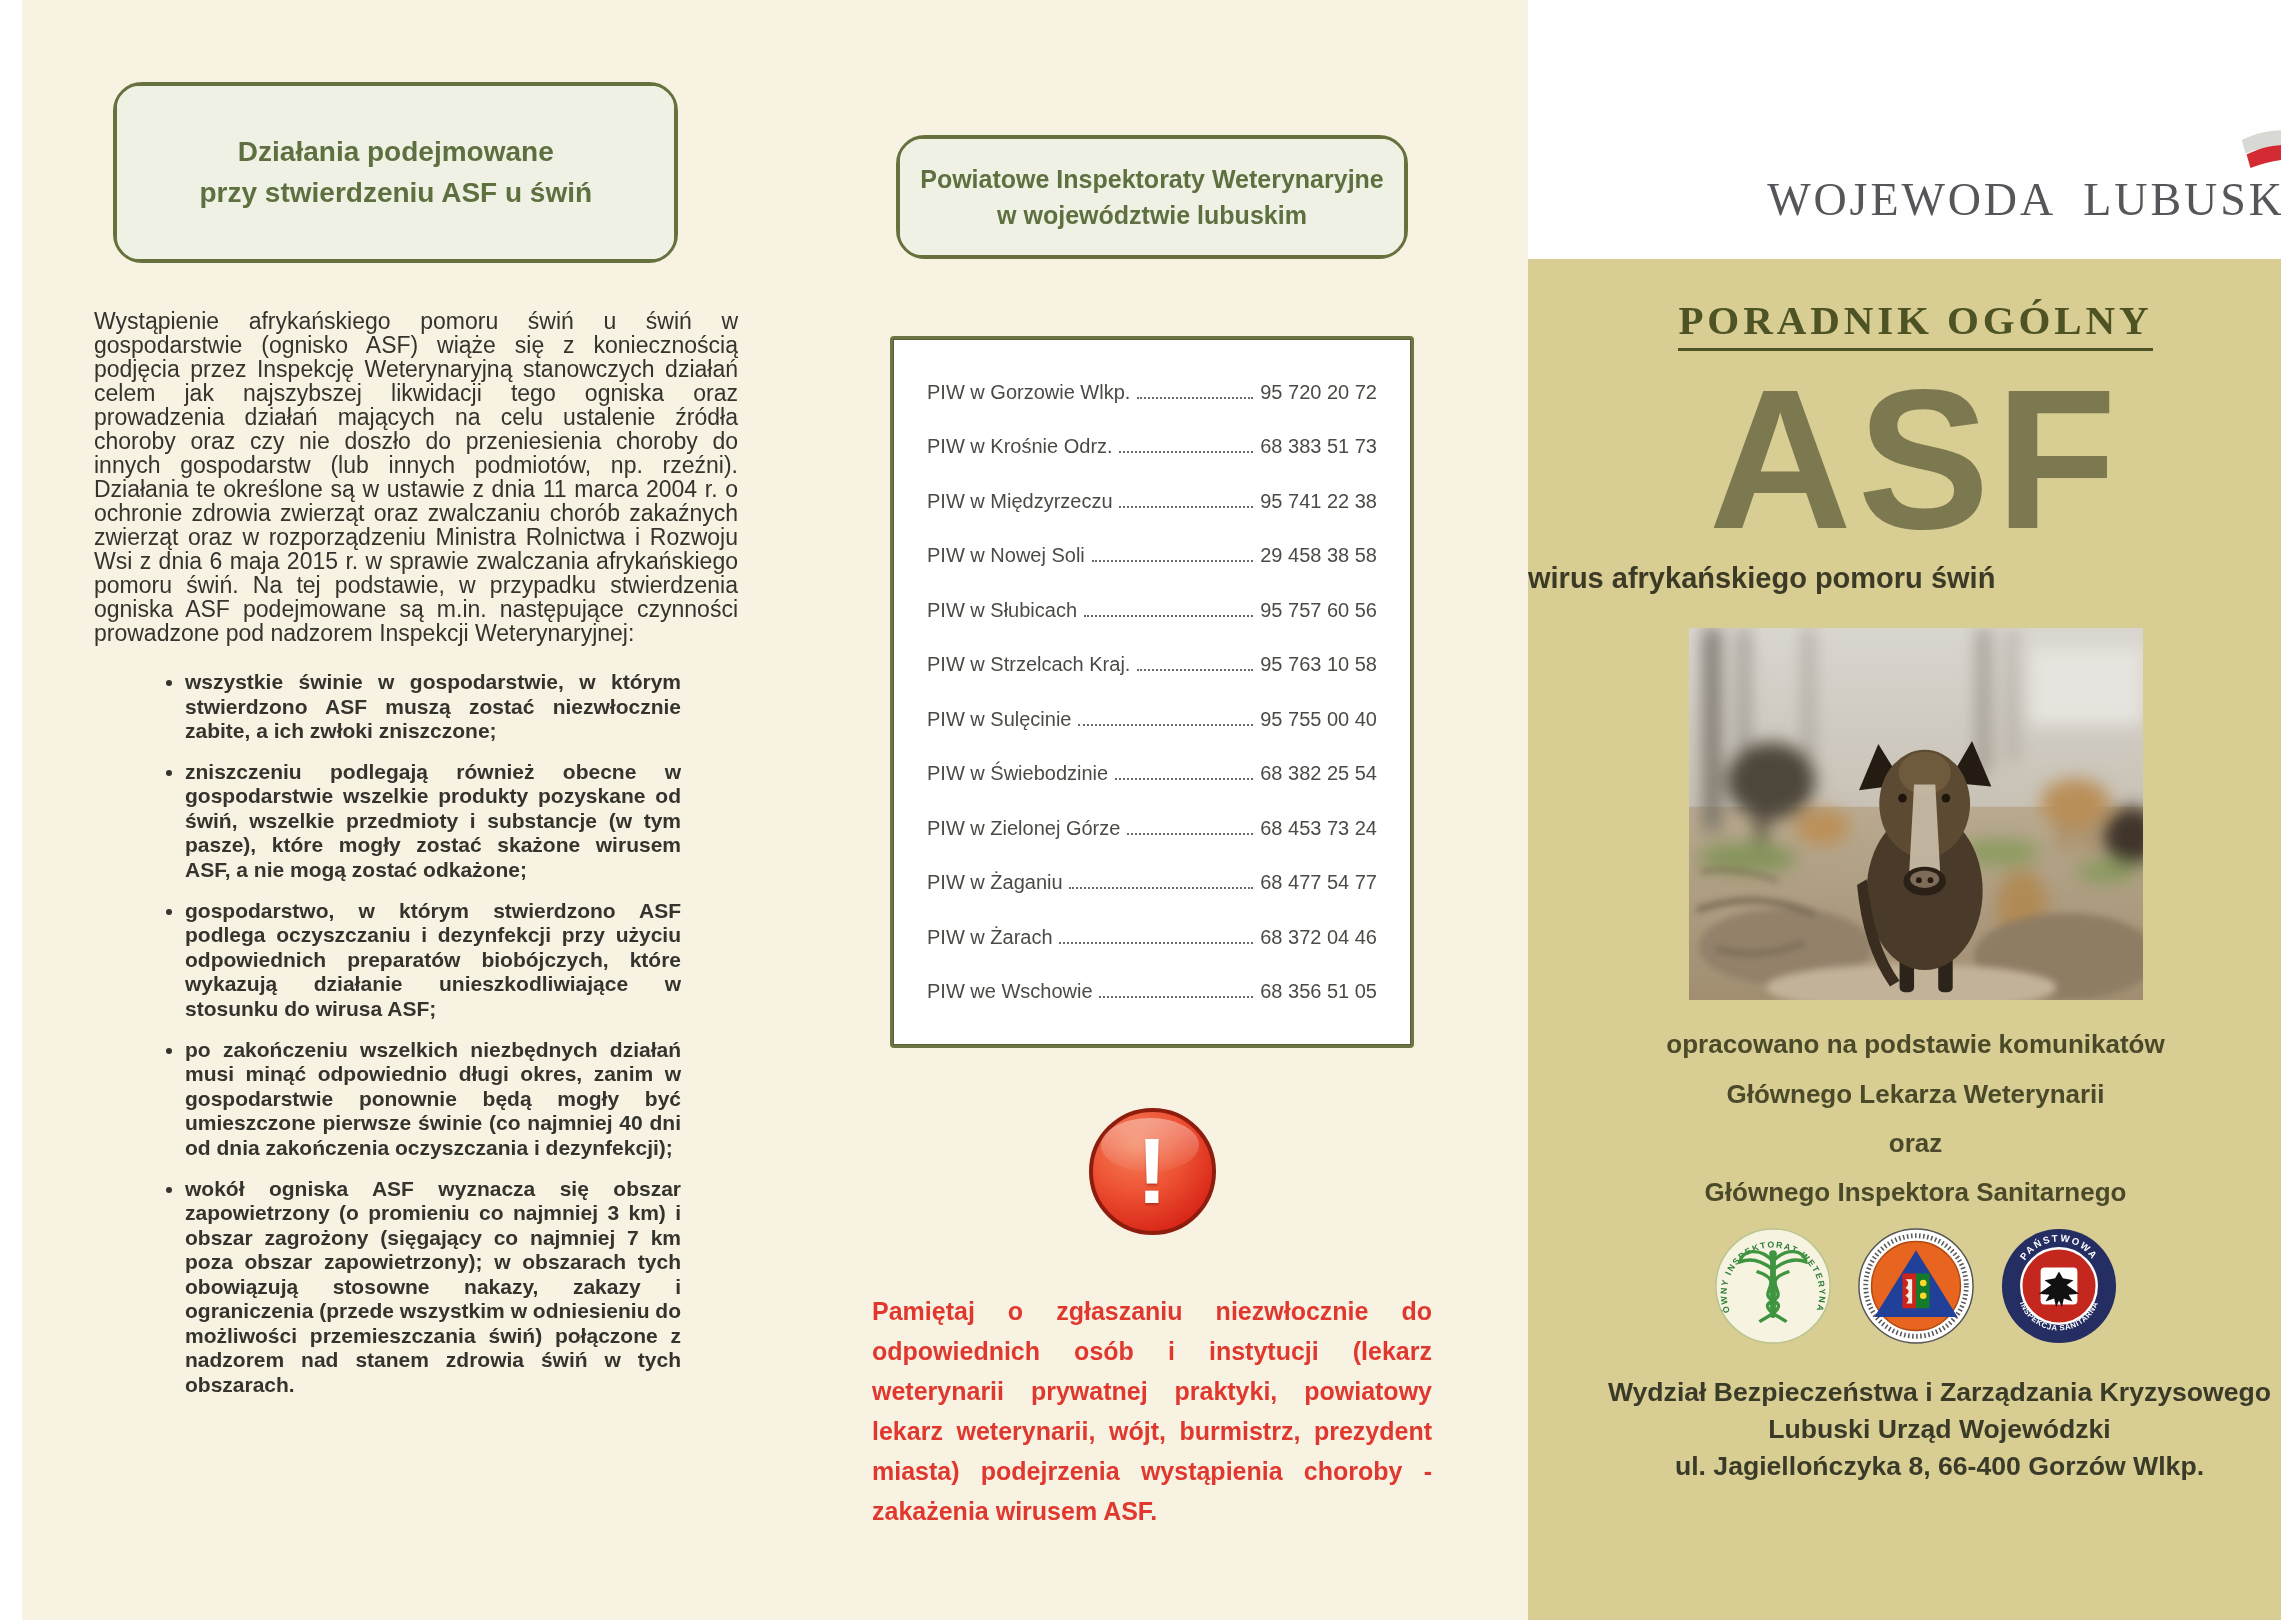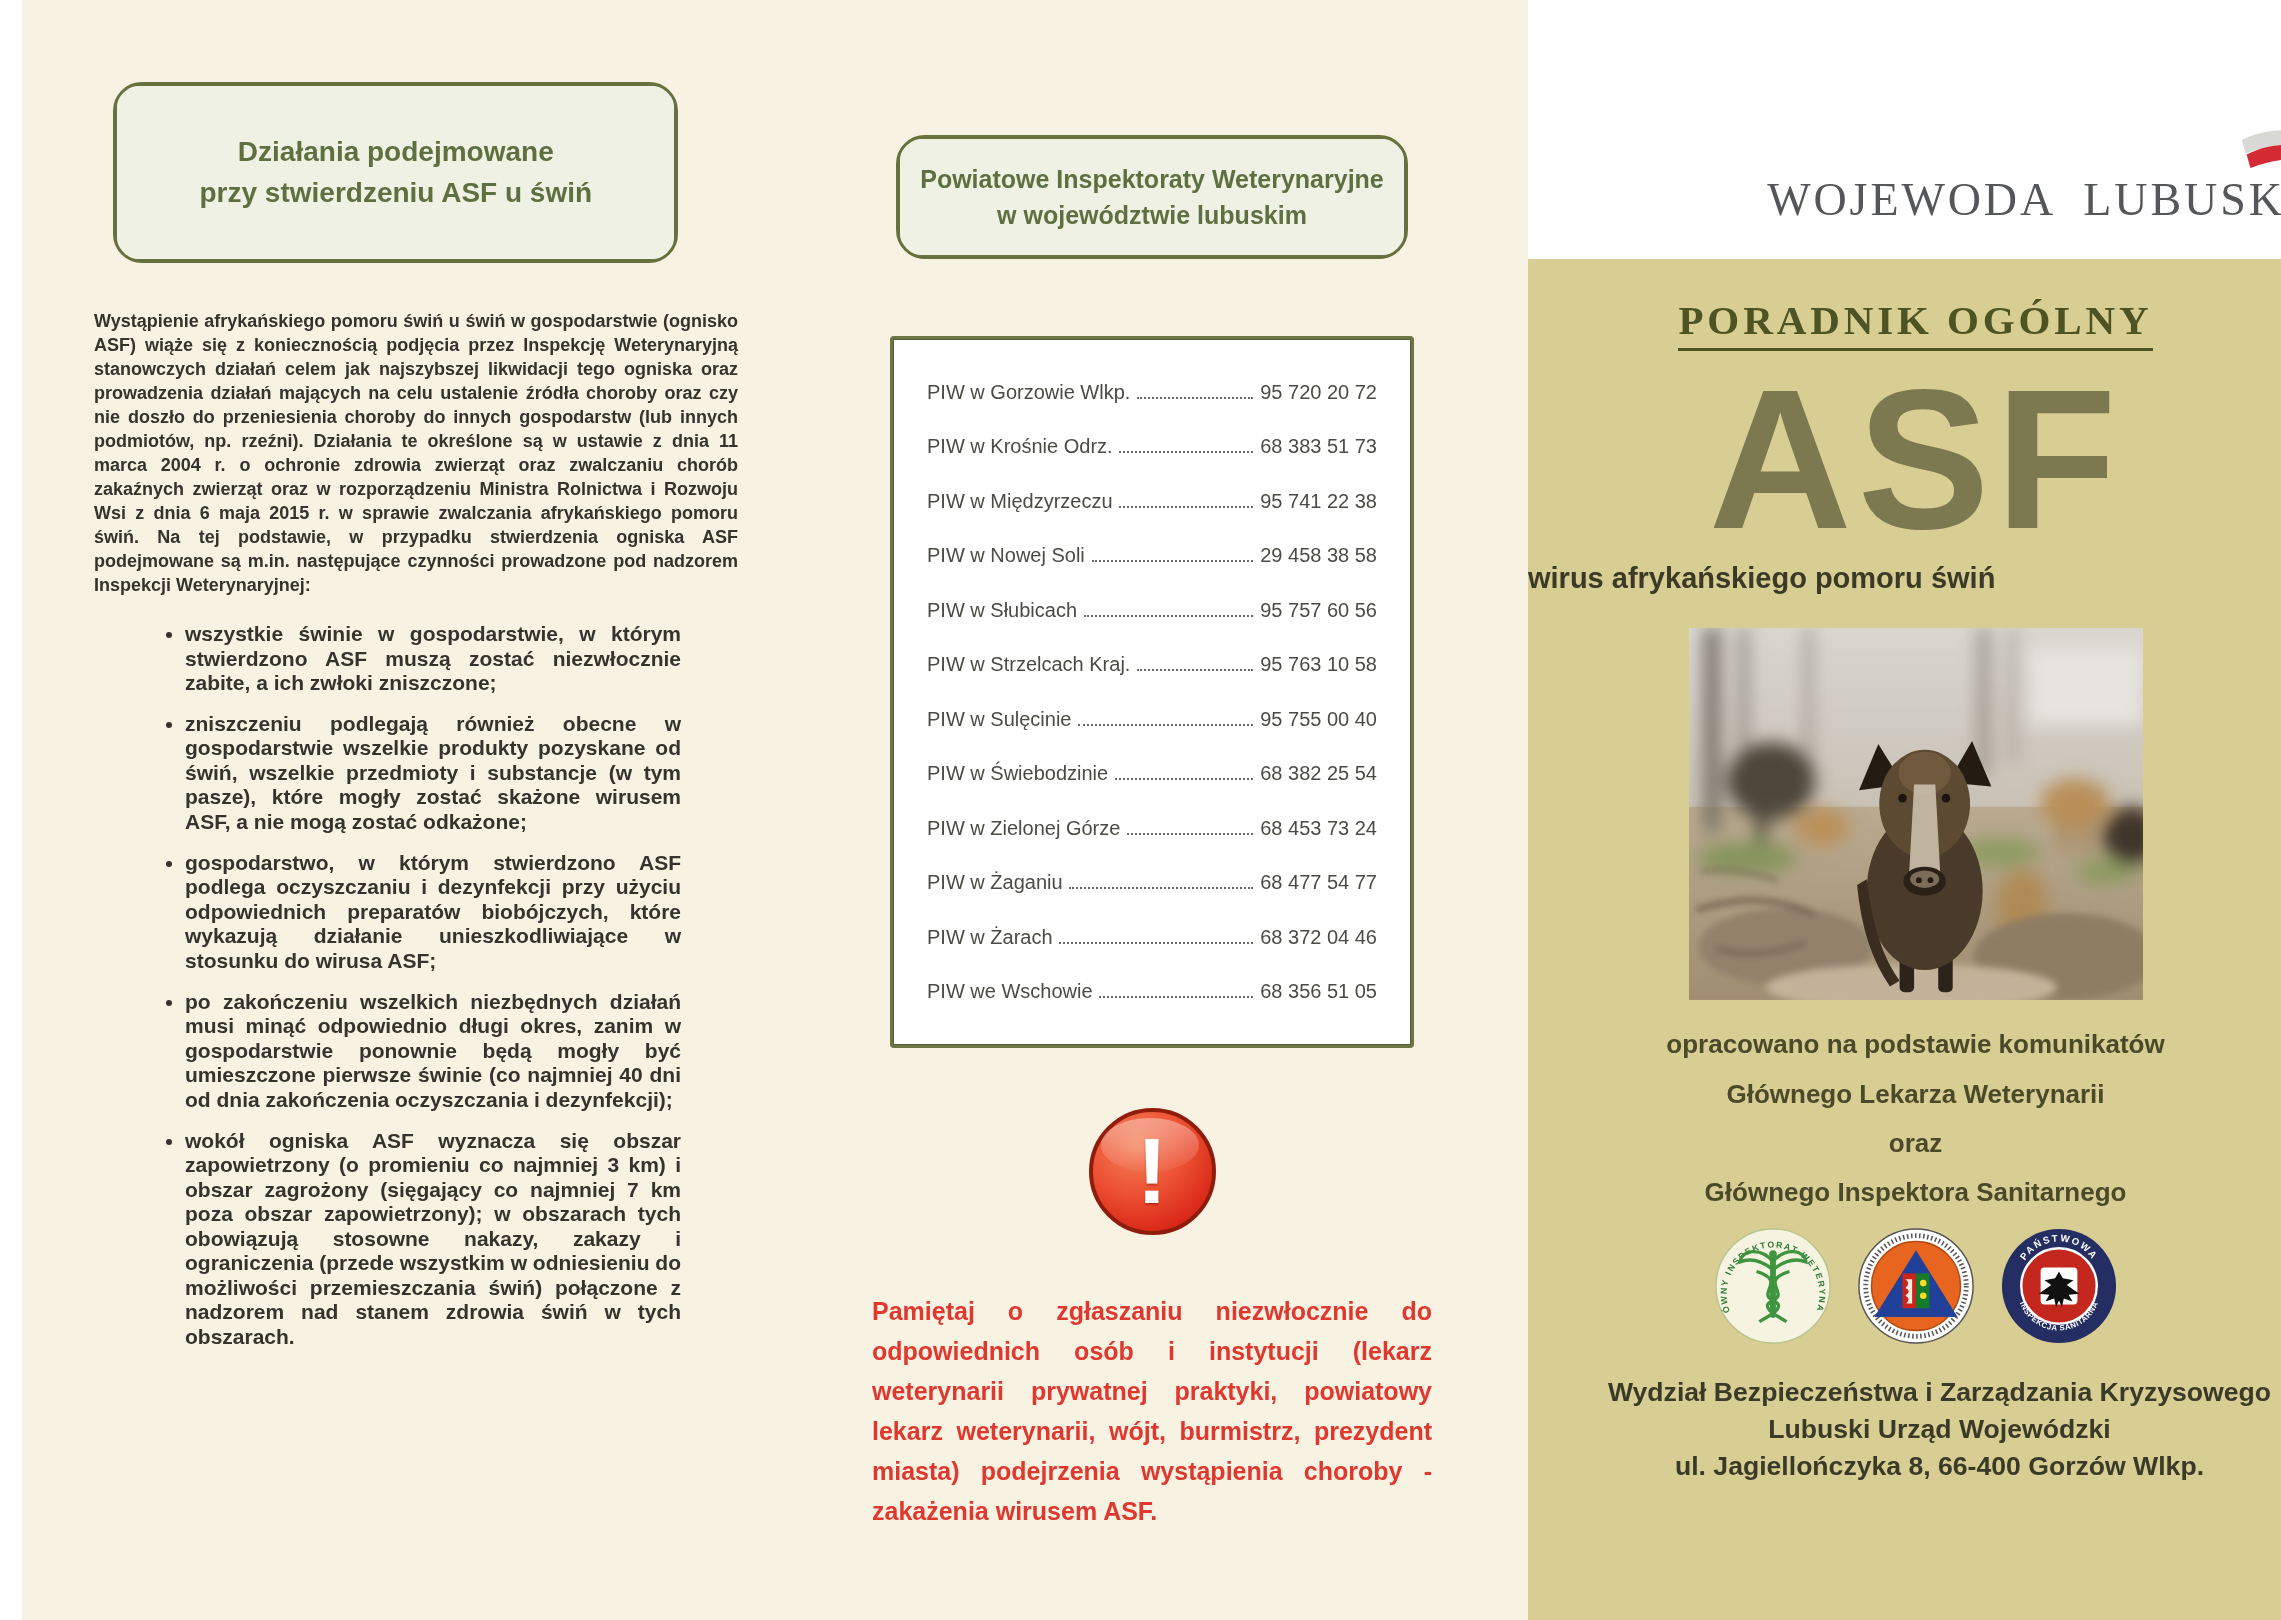--- a/index.html
+++ b/index.html
@@ -12,21 +12,21 @@
   
   .dbox{border:3.9px solid #66713d;border-radius:29px;background:#eff1e4;}
   .dbox-inner{height:100%;box-sizing:border-box;border:1.9px solid #66713d;border-radius:21px;
     display:flex;flex-direction:column;align-items:center;justify-content:center;margin:0;padding:7.7px 13.5px;}
   .boxtitle{color:#5e7040;font-weight:bold;text-align:center;line-height:1.45;}
 
   
   .col-left{position:absolute;left:72px;top:0;width:644px;}
   .titlebox-left{margin:82px 0 0 19.3px;width:565px;height:181px;box-sizing:border-box;}
   .titlebox-left .boxtitle{font-size:28px;}
-  .intro{margin-top:46px;font-size:18px;line-height:24px;font-weight:bold;color:#34332d;
+  .intro{margin-top:46px;font-size:23px;line-height:24px;font-weight:normal;color:#34332d;
     text-align:justify;}
   .bullets{margin:25px 0 0 66px;padding-left:25px;width:521px;box-sizing:border-box;}
   .bullets li{font-size:21px;line-height:24.5px;font-weight:bold;color:#34332d;
     text-align:justify;margin-bottom:16.4px;}
 
   
   .col-mid{position:absolute;left:848px;top:0;width:564px;}
   .titlebox-mid{margin:135px auto 0;width:512px;height:124px;box-sizing:border-box;}
   .titlebox-mid .boxtitle{font-size:25px;}
   .phonebox{margin:77px auto 0;width:524px;height:712px;box-sizing:border-box;

